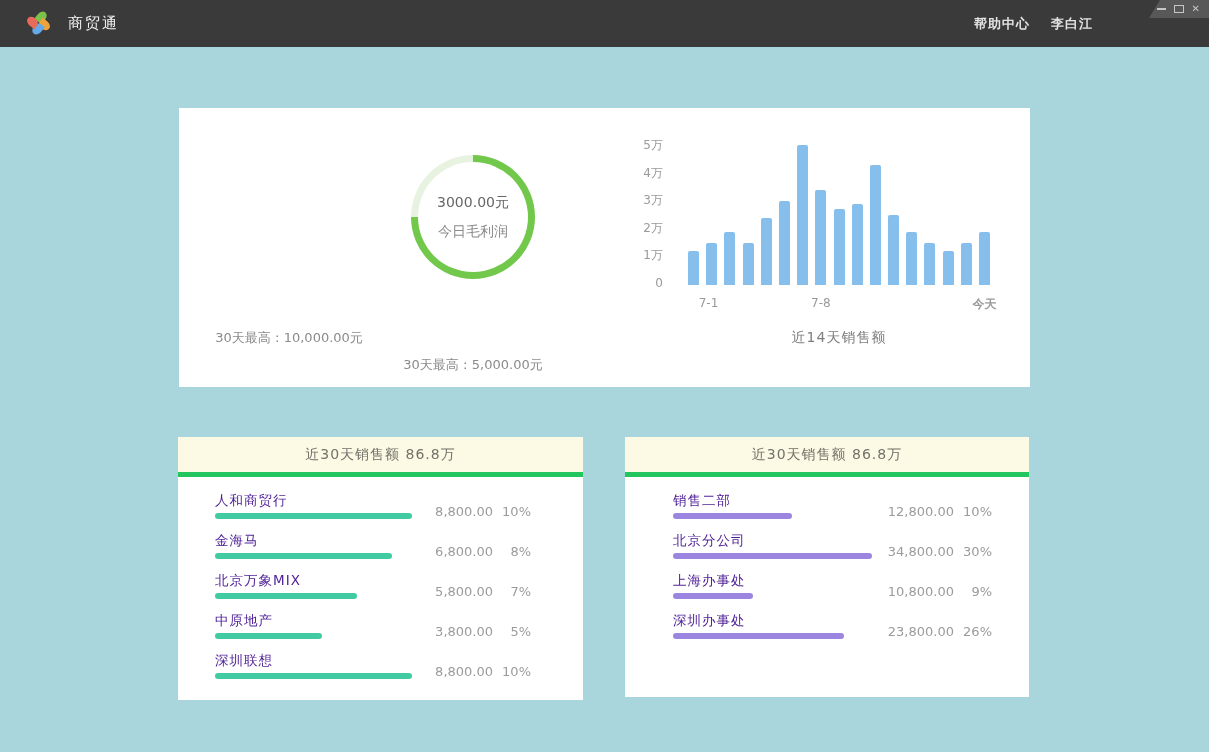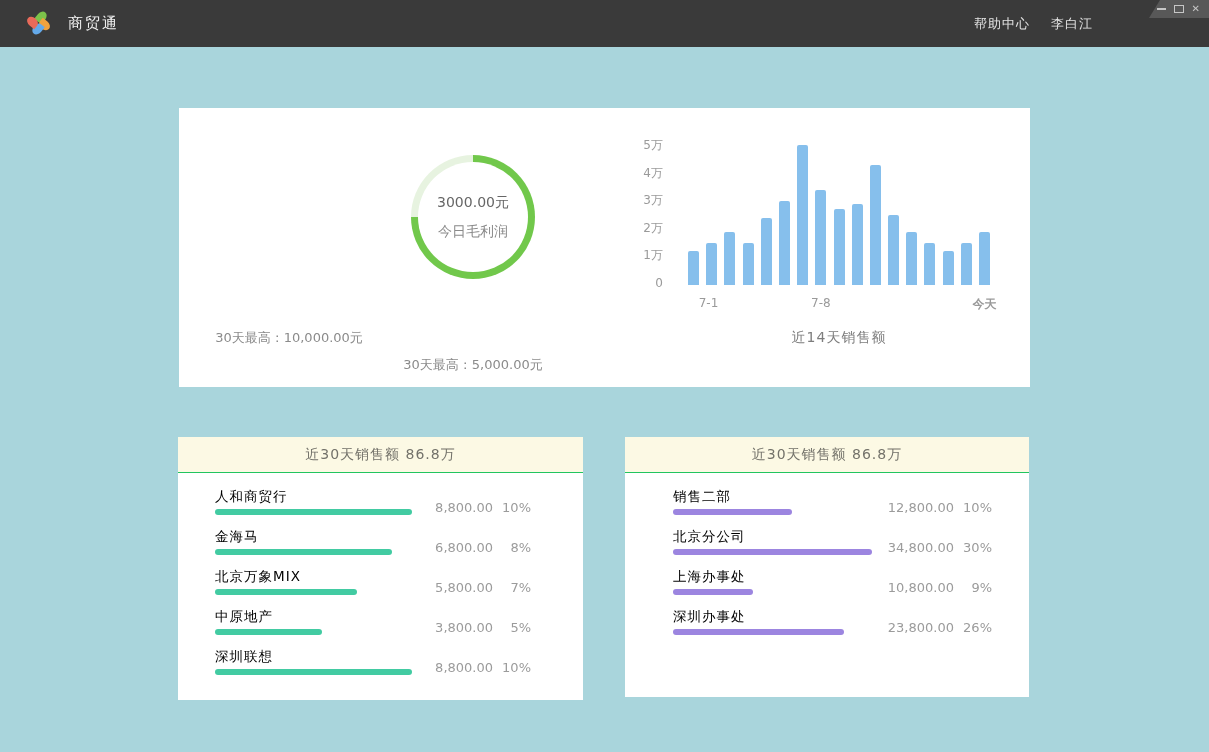--- a/index.html
+++ b/index.html
@@ -12,21 +12,21 @@
   
   .titlebar{position:absolute;left:0;top:0;width:1209px;height:47px;background:#3a3a3a;}
   .logo{position:absolute;left:28px;top:12px;width:22px;height:22px;}
   .petal{position:absolute;width:9px;height:12px;border-radius:65% 65% 65% 0/65% 65% 65% 0;}
   .petal.p1{left:9px;top:-1px;transform:rotate(40deg);}
   .petal.p2{left:12px;top:7px;transform:rotate(130deg);}
   .petal.p3{left:5px;top:11px;transform:rotate(220deg);}
   .petal.p4{left:0px;top:4px;transform:rotate(310deg);}
   .app-title{position:absolute;left:68px;top:0;height:47px;line-height:47px;
     color:#f1f1f1;font-size:15px;letter-spacing:2px;}
-  .tb-right{position:absolute;right:116px;top:0;height:47px;display:flex;align-items:center;gap:21px;}
+  .tb-right{position:absolute;right:116px;top:0;height:47px;display:flex;align-items:center;gap:21px;font-weight:bold;}
   .tb-link{color:#e3e3e3;font-size:13px;cursor:pointer;letter-spacing:1px;}
   .win-controls{position:absolute;right:0;top:0;width:60px;height:18px;background:#585858;
     clip-path:polygon(11px 0,100% 0,100% 100%,0 100%);
     display:flex;align-items:center;justify-content:flex-end;gap:8px;padding-right:9px;box-sizing:border-box;}
   .ic-min{width:9px;height:2px;background:#c6c6c6;}
   .ic-max{width:8px;height:6px;border:1.5px solid #c6c6c6;}
   .ic-close{color:#c6c6c6;font-size:10px;line-height:10px;}
   
   .card{position:absolute;background:#fff;}
   .card.top{left:179px;top:108px;width:851px;height:279px;}
@@ -45,24 +45,24 @@
   .chart{position:absolute;left:444px;top:29px;width:380px;height:220px;}
   .ylab{position:absolute;left:0;width:40px;text-align:right;font-size:12px;color:#9a9a9a;line-height:16px;}
   .plot{position:absolute;left:65px;top:8px;width:302px;height:140px;display:flex;align-items:flex-end;justify-content:space-between;}
   .vbar{width:11px;border-radius:2px 2px 0 0;}
   .xlab{position:absolute;top:159px;transform:translateX(-50%);font-size:12px;color:#9a9a9a;white-space:nowrap;}
   .chart-title{position:absolute;left:65px;top:192px;width:302px;text-align:center;font-size:14px;color:#7d7d7d;letter-spacing:1px;}
   
   .rank-card.customer{left:178px;top:437px;width:405px;height:263px;--inset:37px;--vright:52px;--aw:74px;}
   .rank-card.dept{left:625px;top:437px;width:404px;height:260px;--inset:48px;--vright:37px;--aw:82px;}
   .rank-header{height:35px;line-height:35px;text-align:center;background:#fcf9e4;
-    border-bottom:1px solid #22c55e;color:#73726a;font-size:14px;letter-spacing:1px;}
+    border-bottom:5px solid #22c55e;color:#73726a;font-size:14px;letter-spacing:1px;}
   .rank-rows{position:relative;padding-top:14px;}
   .rank-row{position:relative;height:40px;}
-  .rk-name{position:absolute;left:var(--inset);top:1px;font-size:13.5px;color:#000000;letter-spacing:1px;}
+  .rk-name{position:absolute;left:var(--inset);top:1px;font-size:13.5px;color:#4c1d95;letter-spacing:1px;}
   .rk-bar{position:absolute;left:var(--inset);top:22px;height:6px;border-radius:3px;}
   .rk-val{position:absolute;right:var(--vright);top:13px;display:flex;font-size:13px;color:#9b9b9b;}
   .rk-amt{display:inline-block;width:var(--aw);text-align:right;}
   .rk-pct{display:inline-block;width:38px;text-align:right;}
 </style>
 </head>
 <body>
 
 <header class="titlebar">
   <div class="logo">

